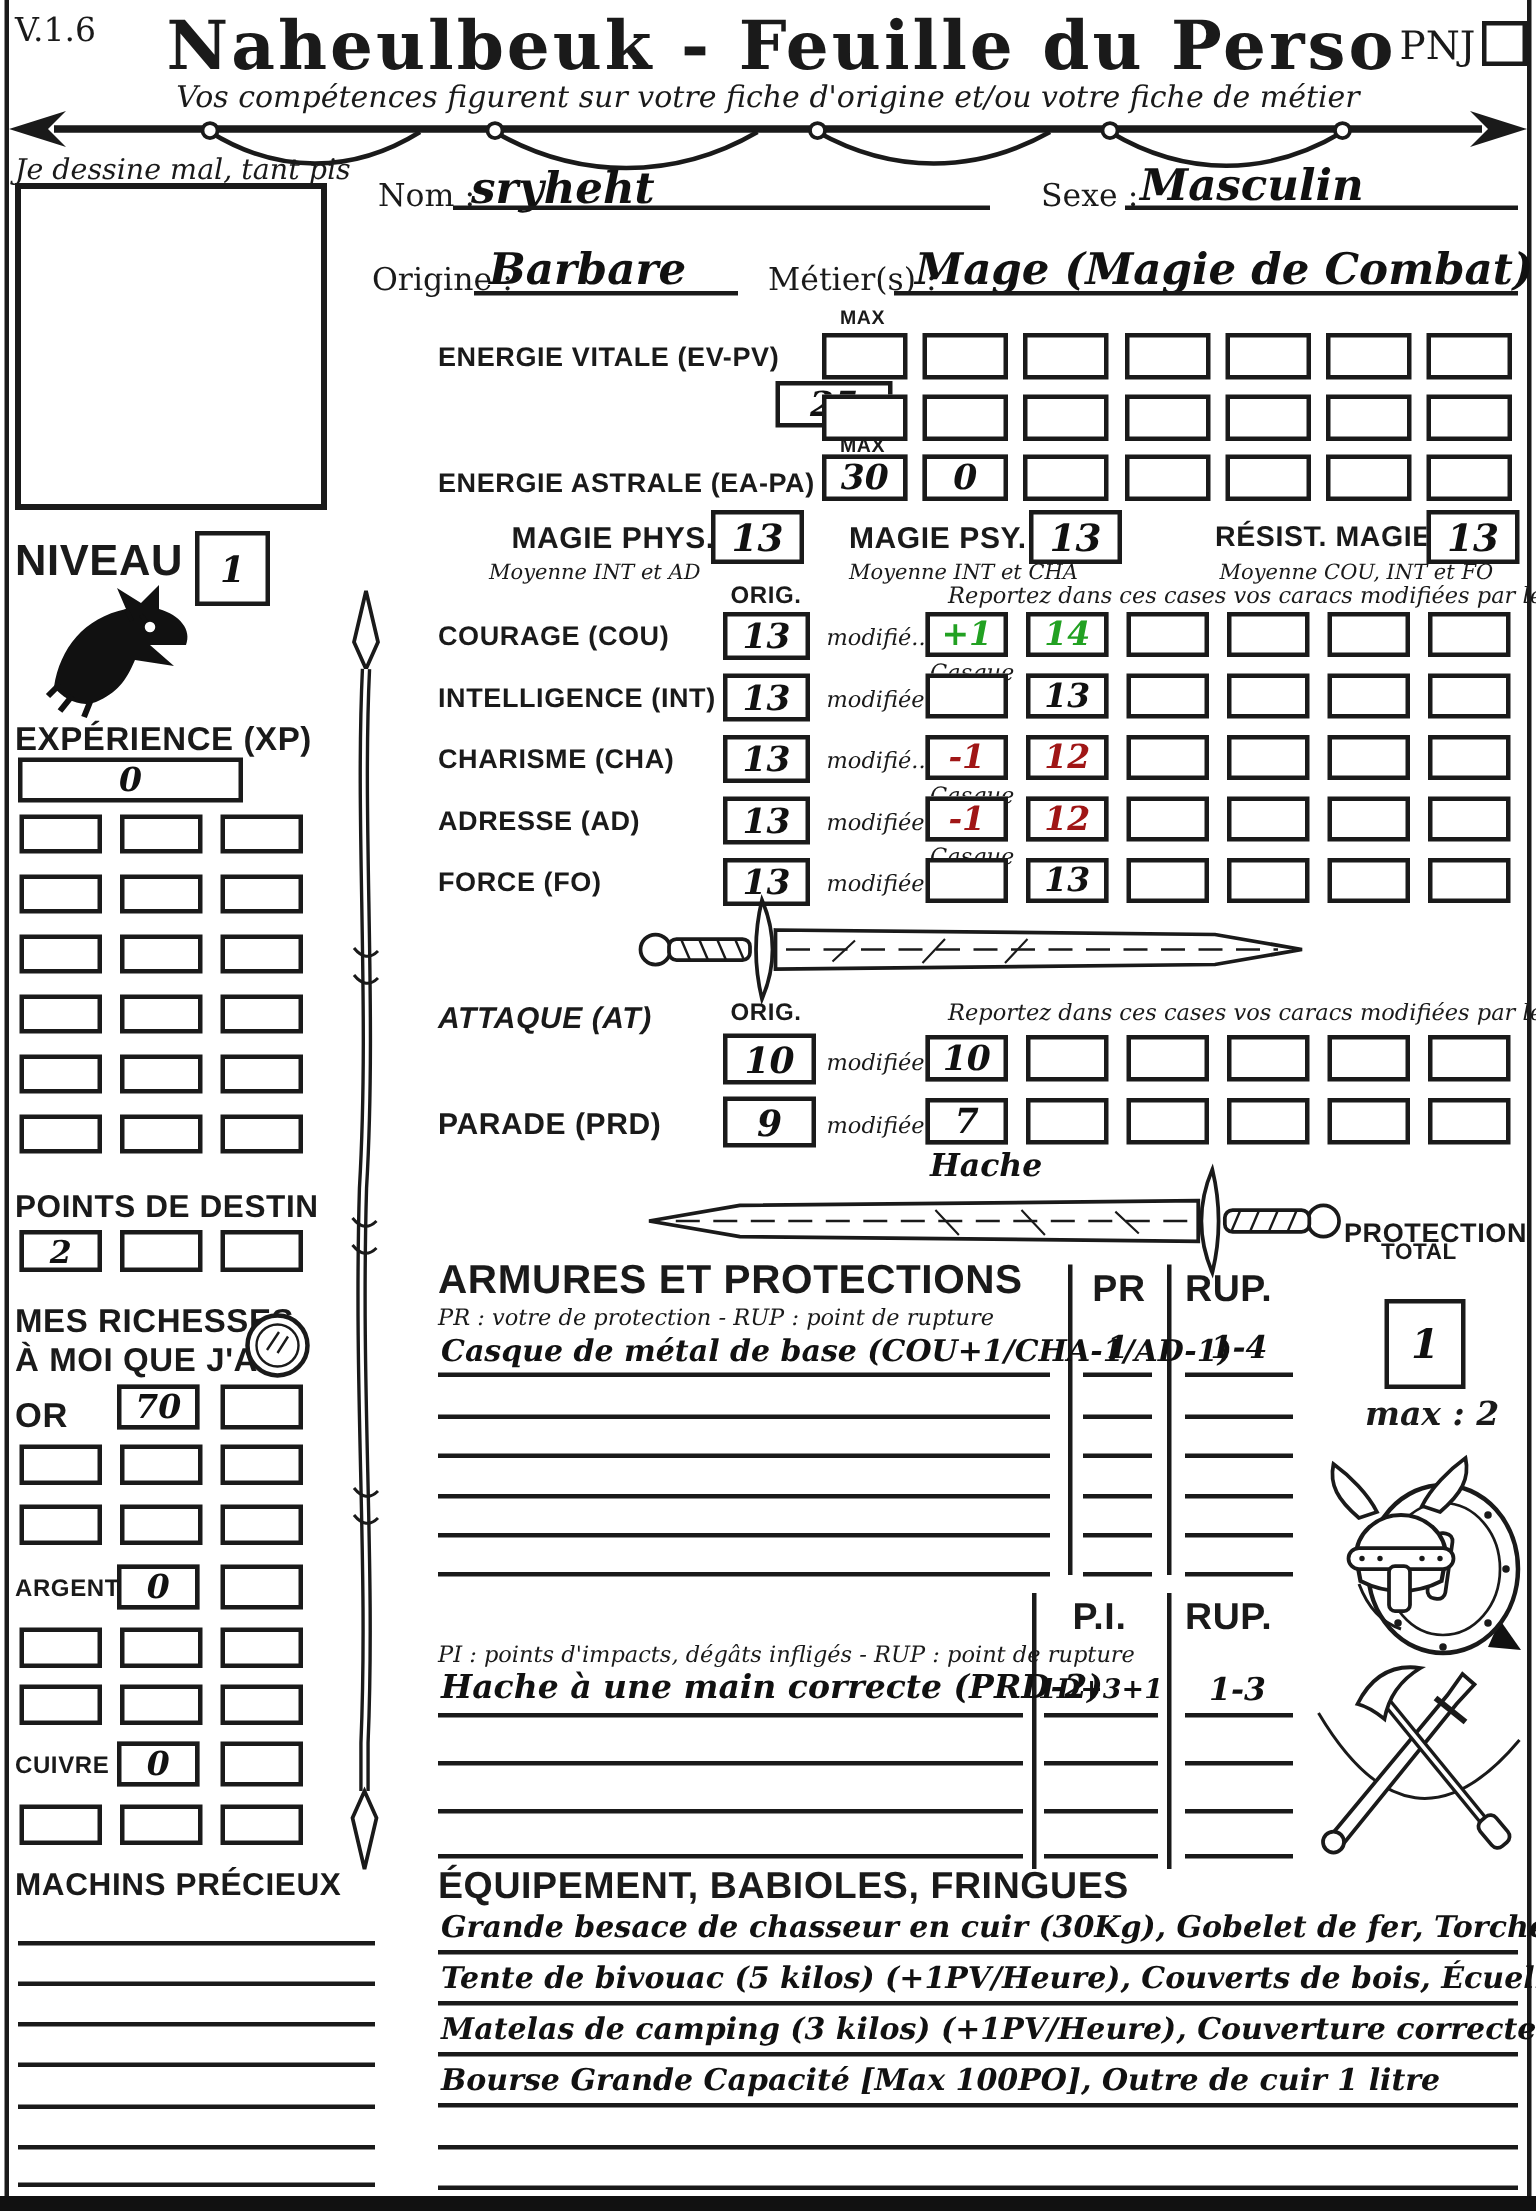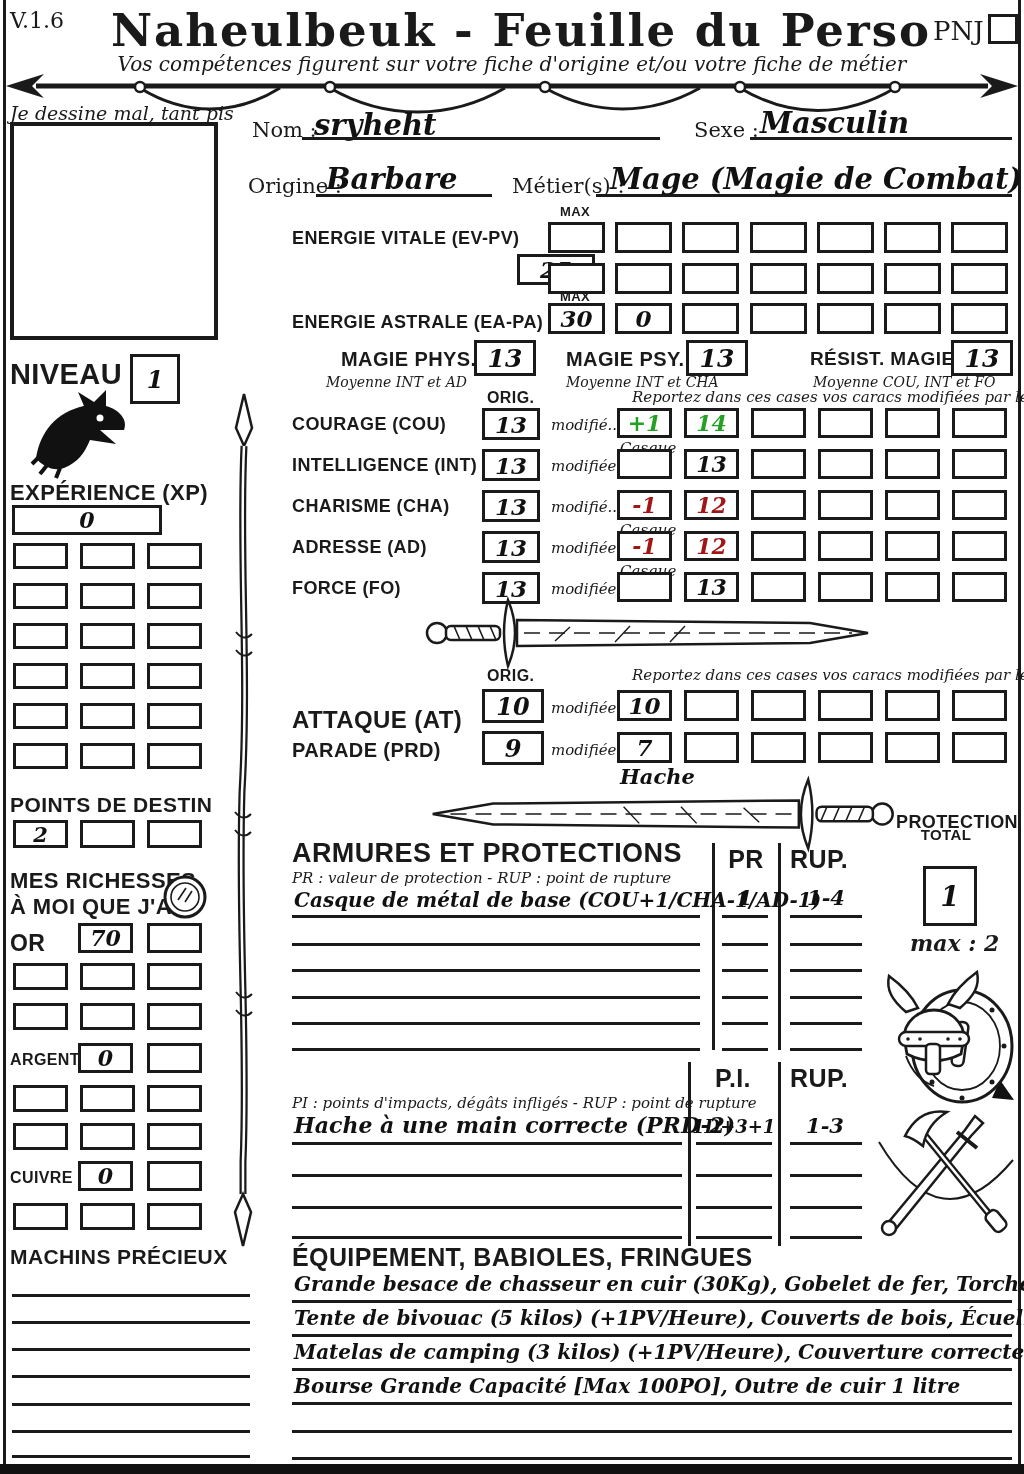--- a/index.html
+++ b/index.html
@@ -371,21 +371,21 @@
     <path d="M34,30 L40,44 M46,30 L52,44 M58,30 L64,44 M70,30 L76,44" stroke="#1a1a1a" stroke-width="1.6"></path>
     <path d="M88,4 Q102,37 88,70 Q80,37 88,4 Z" fill="#fff" stroke="#1a1a1a" stroke-width="2.5"></path>
     <path d="M97,24 L390,27 L448,37 L390,47 L97,50 Z" fill="#fff" stroke="#1a1a1a" stroke-width="2.5"></path>
     <path d="M104,37 L432,37" stroke="#1a1a1a" stroke-width="1.6" stroke-dasharray="16 9"></path>
     <path d="M150,31 L135,45 M210,30 L195,46 M265,30 L250,46" stroke="#1a1a1a" stroke-width="1.4"></path>
   </svg>
 
   <div class="t hd" style="left:487px;top:667px;font-size:16px;">ORIG.</div>
   <div class="t script" style="left:632px;top:666px;font-size:15px;">Reportez dans ces cases vos caracs modifiées par le matériel</div>
 
-  <div class="t hd" style="left:292px;top:706px;font-size:24px;">ATTAQUE (AT)</div>
+  <div class="t hd" style="left:292px;top:668px;font-size:20px;font-style:italic;">ATTAQUE (AT)</div>
   <div class="bx" style="left:482px;top:689px;width:62px;height:34px;">
     <span class="hand" style="font-size:24px;">10</span>
   </div>
   <div class="t script" style="left:551px;top:699px;font-size:15px;">modifiée...</div>
   <div class="boxrow" style="left:617px;top:690px;">
       <div class="cellbx" style="left: 0px; width: 55px; height: 31px;"></div>
       <div class="cellbx" style="left: 67px; width: 55px; height: 31px;"></div>
       <div class="cellbx" style="left: 134px; width: 55px; height: 31px;"></div>
       <div class="cellbx" style="left: 201px; width: 55px; height: 31px;"></div>
       <div class="cellbx" style="left: 268px; width: 55px; height: 31px;"></div>
@@ -417,21 +417,21 @@
     <circle cx="17" cy="37" r="10" fill="#fff" stroke="#1a1a1a" stroke-width="2.5"></circle>
     <rect x="26" y="30" width="54" height="14" rx="5" fill="#fff" stroke="#1a1a1a" stroke-width="2.5"></rect>
     <path d="M34,30 L40,44 M46,30 L52,44 M58,30 L64,44 M70,30 L76,44" stroke="#1a1a1a" stroke-width="1.6"></path>
     <path d="M88,4 Q102,37 88,70 Q80,37 88,4 Z" fill="#fff" stroke="#1a1a1a" stroke-width="2.5"></path>
     <path d="M97,24 L390,27 L448,37 L390,47 L97,50 Z" fill="#fff" stroke="#1a1a1a" stroke-width="2.5"></path>
     <path d="M104,37 L432,37" stroke="#1a1a1a" stroke-width="1.6" stroke-dasharray="16 9"></path>
     <path d="M150,31 L135,45 M210,30 L195,46 M265,30 L250,46" stroke="#1a1a1a" stroke-width="1.4"></path>
   </svg>
 
   <div class="t hd" style="left:292px;top:838px;font-size:27px;">ARMURES ET PROTECTIONS</div>
-  <div class="t script" style="left:292px;top:869px;font-size:15px;">PR : valeur de protection - RUP : point de rupture</div>
+  <div class="t script" style="left:292px;top:869px;font-size:15px;">PR : votre de protection - RUP : point de rupture</div>
   <div class="vline" style="left:712px;top:843px;height:207px;"></div>
   <div class="vline" style="left:778px;top:843px;height:207px;"></div>
   <div class="t hd" style="left:722px;top:845px;width:48px;text-align:center;font-size:25px;">PR</div>
   <div class="t hd" style="left:790px;top:845px;font-size:25px;">RUP.</div>
 
   <div class="t hand" style="left:294px;top:888px;font-size:20px;">Casque de métal de base (COU+1/CHA-1/AD-1)</div>
   <div class="ul" style="left:292px;top:915px;width:408px;"></div>
   <div class="t hand ctr" style="left:722px;top:885px;width:46px;font-size:21px;">1</div>
   <div class="ul" style="left:722px;top:915px;width:46px;"></div>
   <div class="t hand ctr" style="left:790px;top:885px;width:72px;font-size:21px;">1-4</div>

